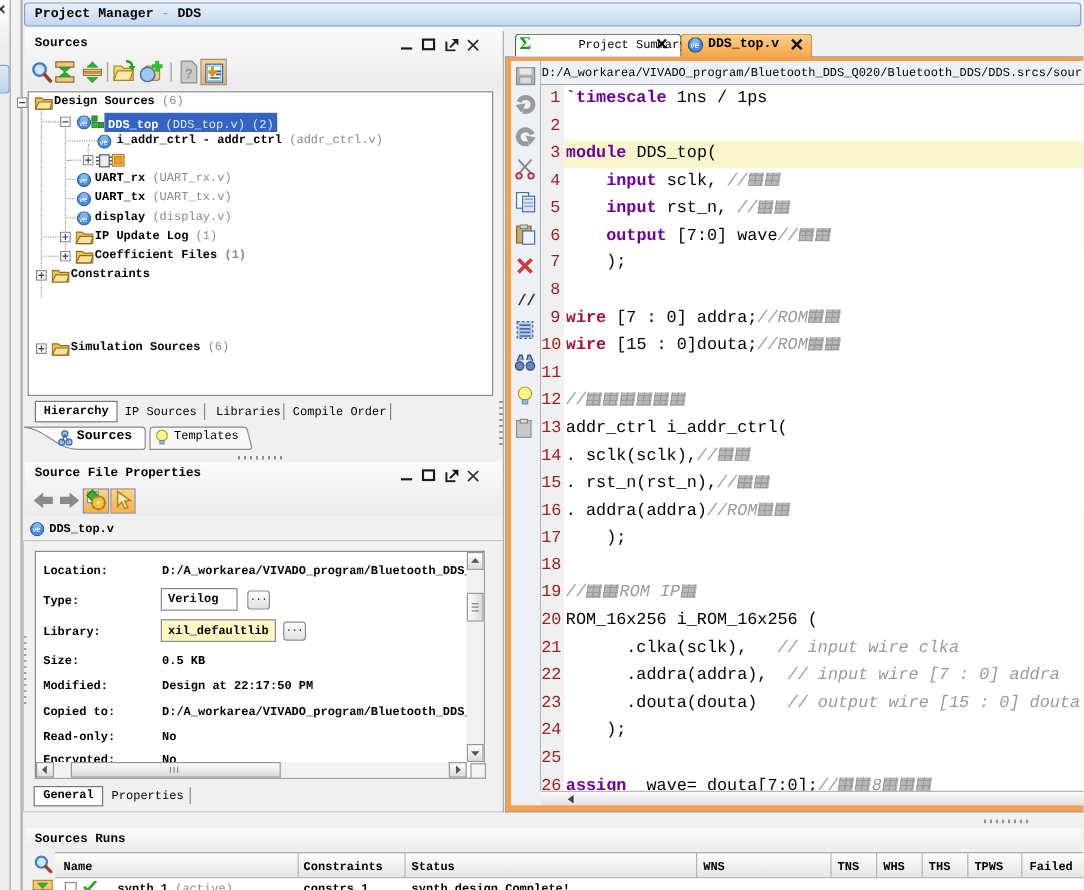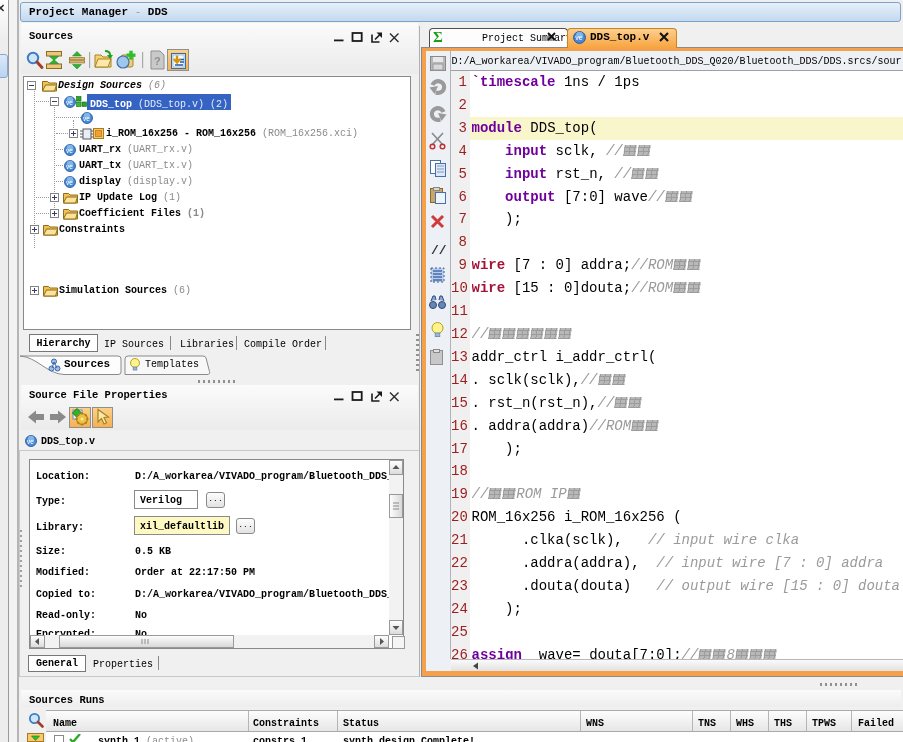--- a/index.html
+++ b/index.html
@@ -102,21 +102,21 @@
 <div class="a" style="left:73px;top:120px;width:1px;height:16px;border-left:1px dotted #9a9a9a;"></div>
 <div class="a" style="left:36px;top:101px;width:13px;height:1px;border-top:1px dotted #9a9a9a;"></div>
 <div class="a" style="left:56px;top:117px;width:25px;height:1px;border-top:1px dotted #9a9a9a;"></div>
 <div class="a" style="left:56px;top:133px;width:12px;height:1px;border-top:1px dotted #9a9a9a;"></div>
 <div class="a" style="left:56px;top:149px;width:7px;height:1px;border-top:1px dotted #9a9a9a;"></div>
 <div class="a" style="left:56px;top:165px;width:7px;height:1px;border-top:1px dotted #9a9a9a;"></div>
 <div class="a" style="left:56px;top:181px;width:7px;height:1px;border-top:1px dotted #9a9a9a;"></div>
 <div class="a" style="left:36px;top:197px;width:13px;height:1px;border-top:1px dotted #9a9a9a;"></div>
 <div class="a" style="left:36px;top:213px;width:13px;height:1px;border-top:1px dotted #9a9a9a;"></div>
 
-<div class="a" style="left:27px;top:77.5px;width:432px;height:16px;font-style:italic;">
+<div class="a" style="left:14px;top:77.5px;width:432px;height:16px;">
   <span class="a" style="left:0;top:3.5px;">
         <svg width="9" height="9">
           <rect x="0.5" y="0.5" width="8" height="8" fill="#fff" stroke="#848484"></rect>
           <path d="M2 4.5 h5" stroke="#3b3b6b" stroke-width="1"></path>
         </svg>
       </span>
   <span class="a folder" style="left:15px;top:1px;">
         <svg width="15" height="13" viewBox="0 0 15 13">
           <path d="M0.5 2.5 h5 l1.5 1.5 h7.5 v8 h-14 z" fill="#f3c14f" stroke="#8f6c1e" stroke-width="1"></path>
           <path d="M0.5 12 L3.5 6 H14.5 L12.5 12 Z" fill="#fbe39a" stroke="#8f6c1e" stroke-width="1"></path>
@@ -150,20 +150,21 @@
 </div>
 
 <div class="a" style="left:81px;top:109.5px;width:330px;height:16px;">
   <span class="a ve" style="left:0;top:2px;">
         <svg width="12" height="12" viewBox="0 0 12 12">
           <circle cx="6" cy="6" r="5.5" fill="#4a8ad8" stroke="#1c4f92" stroke-width="0.8"></circle>
           <circle cx="6" cy="4" r="3.2" fill="#8fc0ee" opacity="0.8"></circle>
           <text x="2" y="8.6" font-size="6.5" fill="#fff" font-family="Liberation Sans">ve</text>
         </svg>
       </span>
+  <span class="a u10" style="left:16px;top:0;"><b>i_addr_ctrl - addr_ctrl</b><span class="g"> (addr_ctrl.v)</span></span>
 </div>
 
 <div class="a" style="left:69px;top:125.5px;width:342px;height:16px;">
   <span class="a" style="left:0;top:3.5px;">
         <svg width="9" height="9">
           <rect x="0.5" y="0.5" width="8" height="8" fill="#fff" stroke="#848484"></rect>
           <path d="M2 4.5 h5 M4.5 2 v5" stroke="#3b3b6b" stroke-width="1"></path>
         </svg>
       </span>
   <span class="a" style="left:11px;top:1px;">
@@ -171,21 +172,20 @@
           <rect x="3" y="2" width="8" height="10" fill="#e8eef8" stroke="#55585e" stroke-width="1"></rect>
           <path d="M0 4 h3 M0 7 h3 M0 10 h3 M11 4 h3 M11 7 h3 M11 10 h3" stroke="#55585e" stroke-width="1.2"></path>
         </svg>
       </span>
   <span class="a" style="left:24px;top:2px;">
         <svg width="11" height="11">
           <rect x="0.5" y="0.5" width="10" height="10" fill="#f8c86a" stroke="#a97b1f"></rect>
           <rect x="2.5" y="2.5" width="6" height="6" fill="#f0a22c" stroke="#c58a22" stroke-width="1"></rect>
         </svg>
       </span>
-  <span class="a u10" style="left:37px;top:0;"><b>i_ROM_16x256 - ROM_16x256</b><span class="g"> (ROM_16x256.xci)</span></span>
 </div>
 
 <div class="a" style="left:64px;top:141.5px;width:347px;height:16px;text-align:right;">
   <span class="a ve" style="left:0;top:2px;">
         <svg width="12" height="12" viewBox="0 0 12 12">
           <circle cx="6" cy="6" r="5.5" fill="#4a8ad8" stroke="#1c4f92" stroke-width="0.8"></circle>
           <circle cx="6" cy="4" r="3.2" fill="#8fc0ee" opacity="0.8"></circle>
           <text x="2" y="8.6" font-size="6.5" fill="#fff" font-family="Liberation Sans">ve</text>
         </svg>
       </span>
@@ -359,21 +359,21 @@
     </div>
 <div class="a" style="left:206px;top:492px;width:19px;height:16px;background:linear-gradient(#fdfdfd,#e2e2e2);border:1px solid #8a8a8a;border-radius:3px;box-sizing:border-box;text-align:center;font-size:8px;line-height:12px;">...</div>
 <div class="a u10" style="left:36px;top:520px;"><b>Library:</b></div>
 <div class="a" style="left:134px;top:516px;width:96px;height:19px;background:#fef9c3;border:1px solid #8a8a8a;box-sizing:border-box;">
       <span class="u10 a" style="left:5px;top:2px;"><b>xil_defaultlib</b></span>
     </div>
 <div class="a" style="left:236px;top:518px;width:19px;height:16px;background:linear-gradient(#fdfdfd,#e2e2e2);border:1px solid #8a8a8a;border-radius:3px;box-sizing:border-box;text-align:center;font-size:8px;line-height:12px;">...</div>
 <div class="a u10" style="left:36px;top:544px;"><b>Size:</b></div>
 <div class="a u10" style="left:135px;top:544px;"><b>0.5 KB</b></div>
 <div class="a u10" style="left:36px;top:565px;"><b>Modified:</b></div>
-<div class="a u10" style="left:135px;top:565px;"><b>Order at 22:17:50 PM</b></div>
+<div class="a u10" style="left:135px;top:565px;"><b>Design at 22:17:50 PM</b></div>
 <div class="a u10" style="left:36px;top:587px;"><b>Copied to:</b></div>
 <div class="a u10" style="left:135px;top:587px;"><b>D:/A_workarea/VIVADO_program/Bluetooth_DDS_</b></div>
 <div class="a u10" style="left:36px;top:608px;"><b>Read-only:</b></div>
 <div class="a u10" style="left:135px;top:608px;"><b>No</b></div>
 <div class="a u10" style="left:36px;top:627px;"><b>Encrypted:</b></div>
 <div class="a u10" style="left:135px;top:627px;"><b>No</b></div>
 
 <div class="a" style="left:389px;top:460px;width:14px;height:175px;background:#f2f2f2;">
 <div class="a" style="left:0;top:0;width:14px;height:15px;background:linear-gradient(#fefefe,#dcdcdc);border:1px solid #999;box-sizing:border-box;text-align:center;">
         <svg width="12" height="13">

